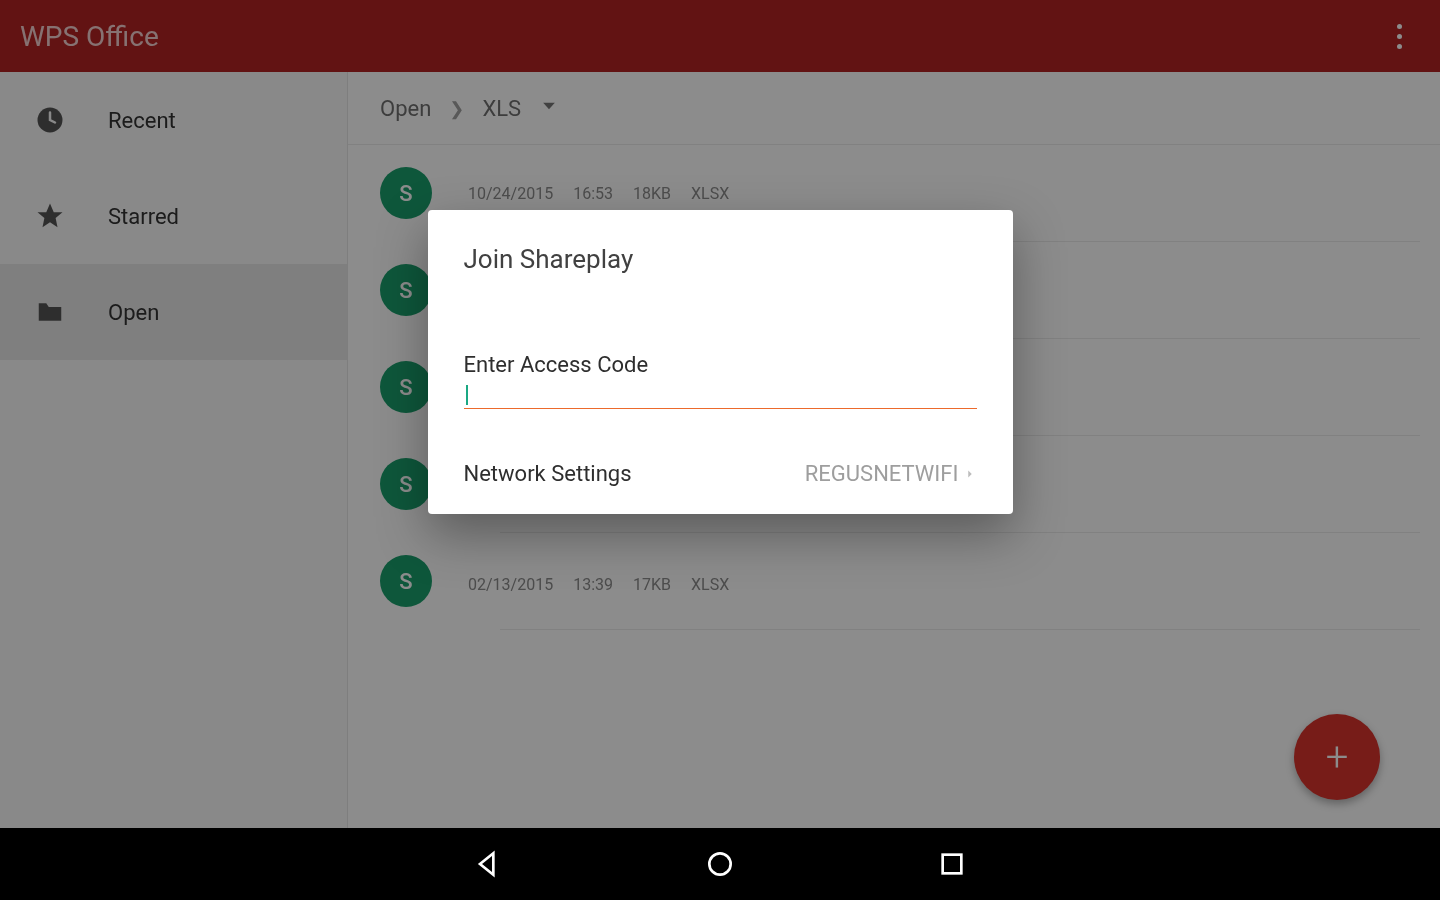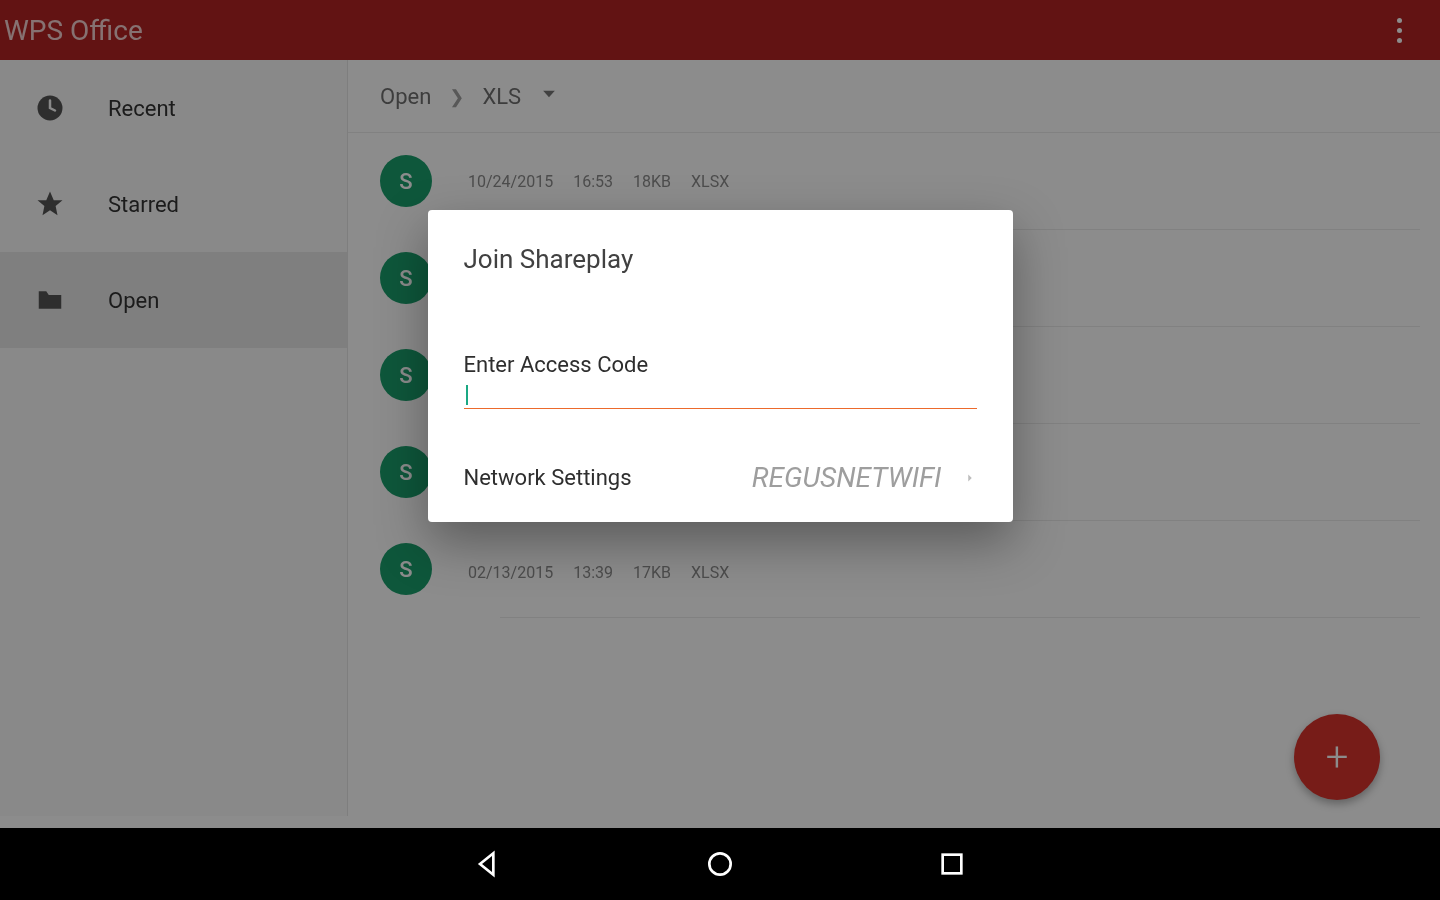--- a/index.html
+++ b/index.html
@@ -2,22 +2,22 @@
 <html><head>
 <meta charset="utf-8">
 <style>
   * { box-sizing: border-box; margin: 0; padding: 0; font-family: Roboto, "Helvetica Neue", Arial, sans-serif; }
   html, body { width: 1440px; height: 900px; overflow: hidden; background: #000; }
 
   .screen { width: 1440px; height: 900px; position: relative; background: #fff; }
 
   
   .header {
-    height: 60px; background: #b32424; display: flex; align-items: center;
-    justify-content: space-between; padding: 0 28px 0 4px; gap: 16px;
+    height: 72px; background: #b32424; display: flex; align-items: center;
+    justify-content: space-between; padding: 0 28px 0 20px; gap: 16px;
   }
   .header-title { color: #f4cfcf; font-size: 28px; font-weight: 400; }
   .more-dots { display: flex; flex-direction: column; gap: 5px; padding: 10px; cursor: pointer; }
   .more-dots span { width: 5px; height: 5px; border-radius: 50%; background: #ffffff; display: block; }
 
   
   .main { display: flex; height: calc(100% - 72px - 72px); }
 
   
   .sidebar {
@@ -78,21 +78,21 @@
     font-size: 20px; outline: none; caret-color: #1aa883; padding: 0;
   }
   .dlg-input-cursor {
     position: relative; width:100%;
   }
   .dlg-input-cursor::before {
     content:""; position:absolute; left:2px; top:4px; width:2px; height:20px; background:#1aa883;
   }
   .dlg-row2 { display:flex; justify-content:space-between; align-items:center; margin-top: 52px; }
   .dlg-net-label { font-size: 22px; color:#2e2e2e; }
-  .dlg-net-val { font-size: 28px; color:#9e9e9e; display:flex; align-items:center; gap:21px; cursor:pointer;font-style:italic;}
+  .dlg-net-val { font-size: 22px; color:#9e9e9e; display:flex; align-items:center; gap:4px; cursor:pointer;}
   .dlg-net-val svg { width:14px; height:14px; }
   .dlg-actions { display:flex; justify-content:space-between; margin-top: 56px; }
   .dlg-btn { font-size: 22px; background:none; border:none; cursor:pointer; padding: 6px 2px; }
   .dlg-cancel { color: #e06a1e; }
   .dlg-ok { color: #f3c9aa; }
 
   
   .navbar {
     position: absolute; bottom: 0; left: 0; right: 0; height: 72px;
     background: #000; display: flex; align-items: center; justify-content: center; gap: 200px;

